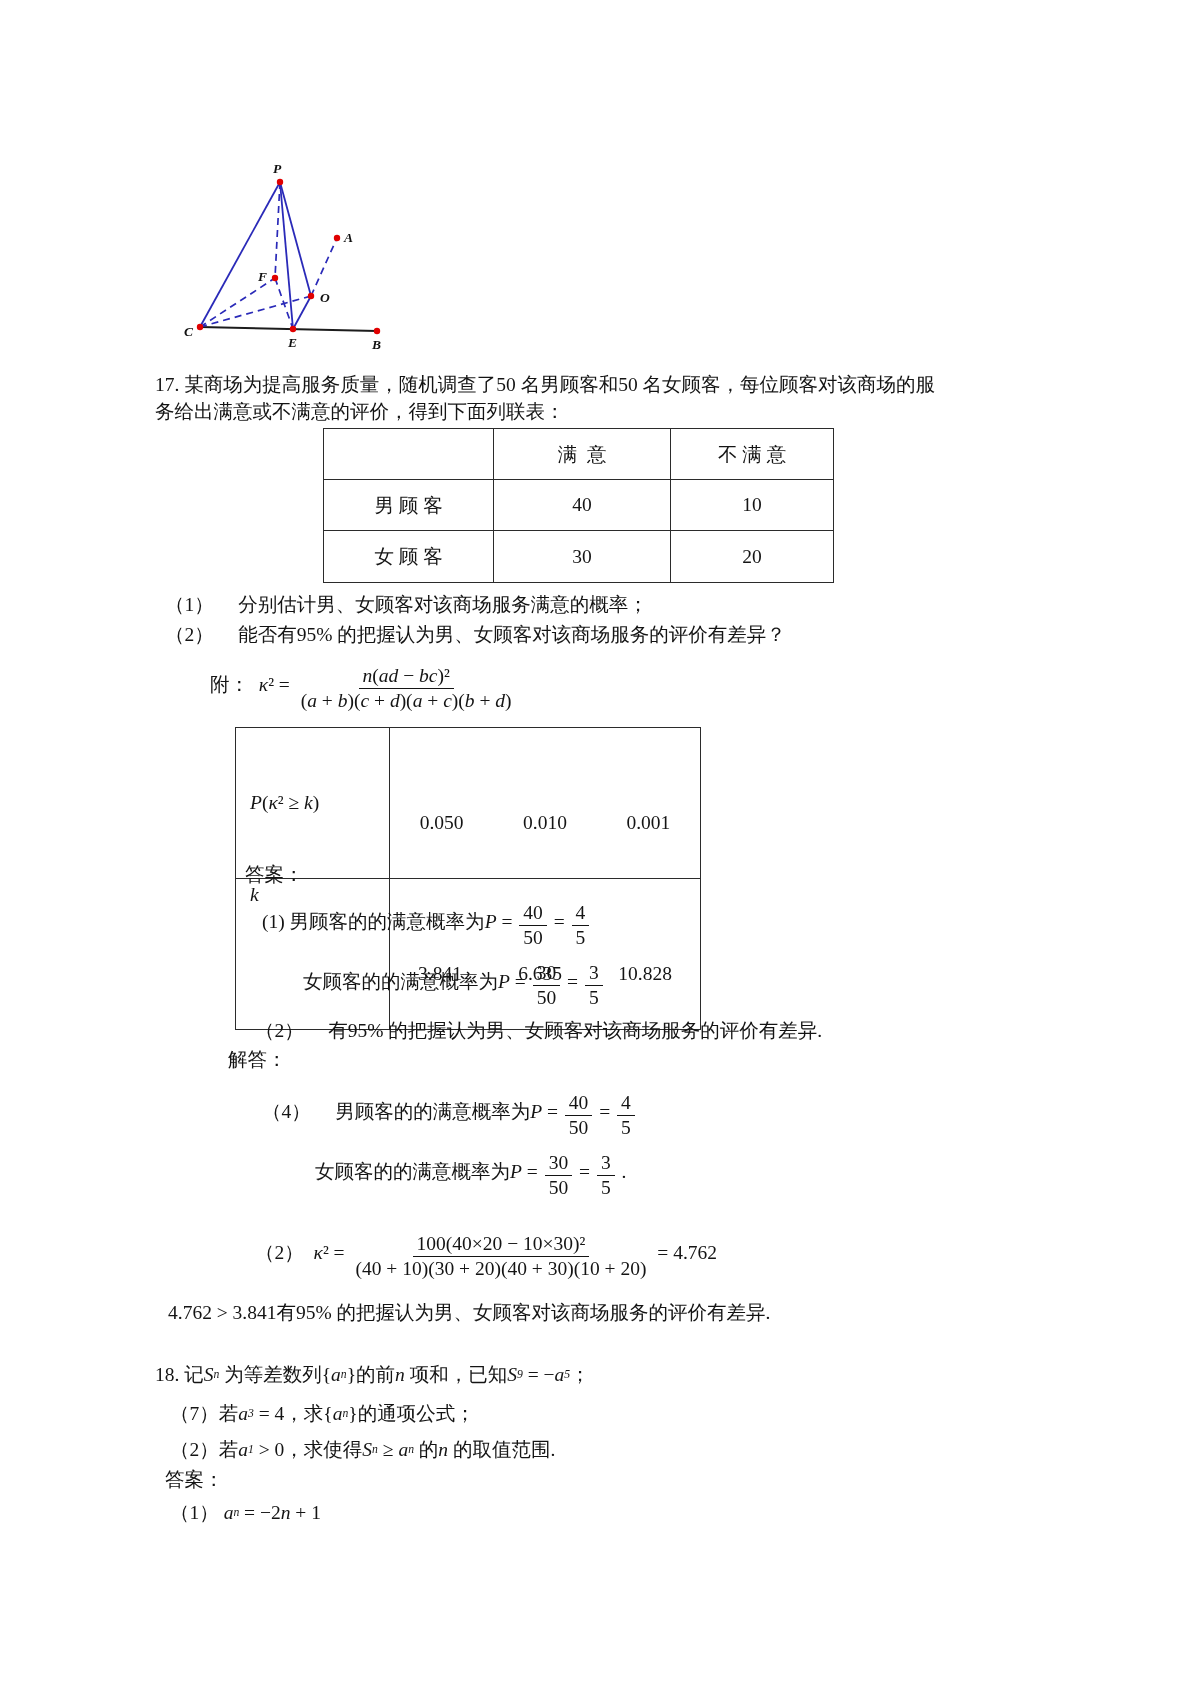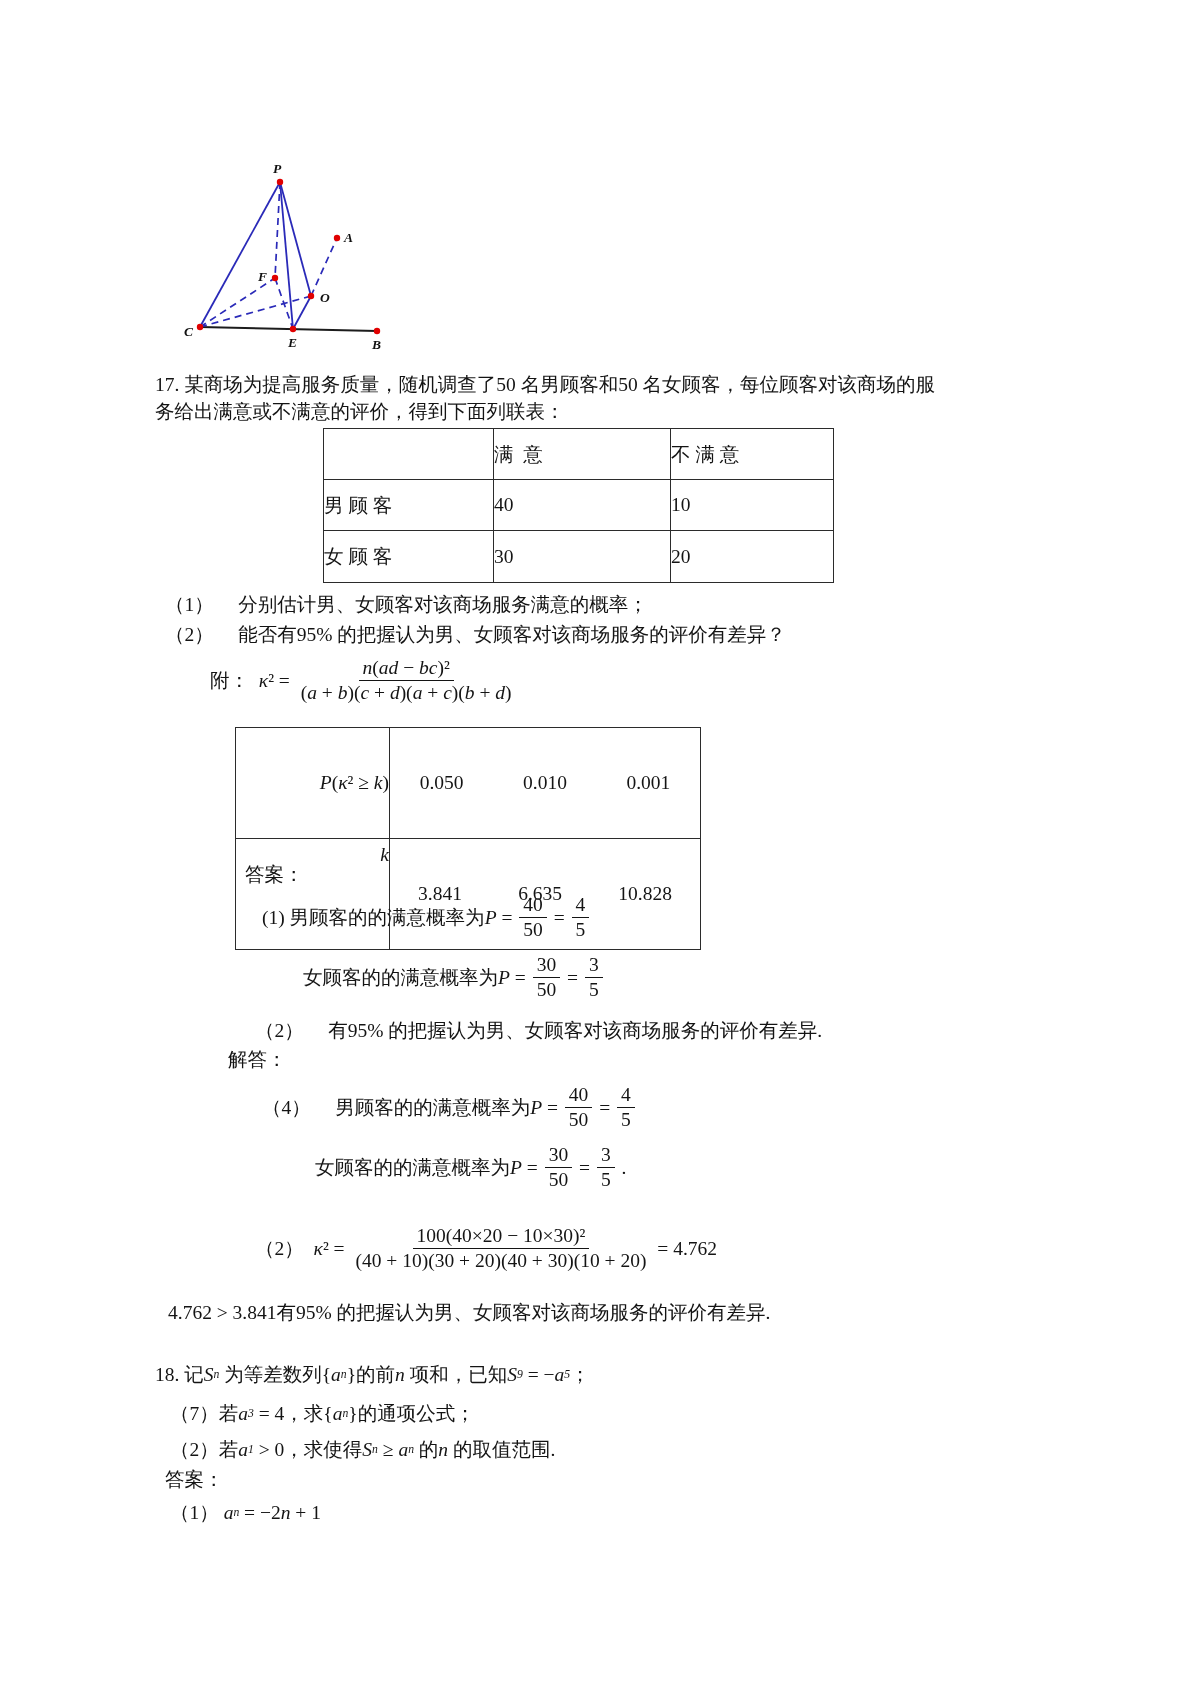--- a/index.html
+++ b/index.html
@@ -3,27 +3,27 @@
 <meta charset="utf-8">
 <style>
   html,body{margin:0;padding:0;background:#ffffff;}
   body{width:1200px;height:1698px;font-family:"Liberation Serif","DejaVu Serif",serif;color:#141414;}
   .page{position:relative;width:1200px;height:1698px;overflow:hidden;background:#fff;}
   .line{position:absolute;font-size:19.5px;display:flex;align-items:center;white-space:pre;line-height:26px;}
   .line span{white-space:pre;}
   .it{font-style:italic;}
   sub{font-size:0.6em;font-style:italic;line-height:1;}
   .frac{display:inline-flex;flex-direction:column;align-items:center;vertical-align:middle;line-height:1.25;margin:0 2px;}
-  .frac .fn{display:block;border-bottom:1.4px solid #141414;padding:0 4px;}
+  .frac .fn{display:block;border-bottom:1.4px solid #141414;padding:0 4px;margin-top:8px;}
   .frac .fd{display:block;padding:0 4px;}
   table.grid{position:absolute;border-collapse:collapse;table-layout:fixed;}
-  table.grid td{border:1.7px solid #2b2b2b;font-size:19.5px;vertical-align:middle;padding:0;white-space:pre;}
-  #crit-table td.lab{text-align:right;padding-left:14px;}
+  table.grid td{border:1.7px solid #2b2b2b;font-size:19.5px;text-align:center;vertical-align:middle;padding:0;white-space:pre;}
+  #crit-table td.lab{text-align:left;padding-left:14px;}
   #crit-table td.kcell{vertical-align:top;padding-top:5px;}
-  .vals{display:flex;justify-content:space-around;align-items:center;width:100%;}
+  .vals{display:flex;justify-content:space-around;align-items:center;width:100%;margin-top:40px;}
   #figure-wrap{position:absolute;left:168px;top:143px;width:232px;height:210px;}
   svg .solidB{stroke:#2a2ab8;stroke-width:1.8;fill:none;}
   svg .dashB{stroke:#2a2ab8;stroke-width:1.7;fill:none;stroke-dasharray:7 5;}
   svg .baseL{stroke:#1c1c1c;stroke-width:2;fill:none;}
   svg .pt{fill:#e00000;}
   svg .lbl{font-family:"Liberation Serif","DejaVu Serif",serif;font-size:13.5px;font-weight:bold;font-style:italic;fill:#111;}
 </style>
 </head>
 <body>
 

